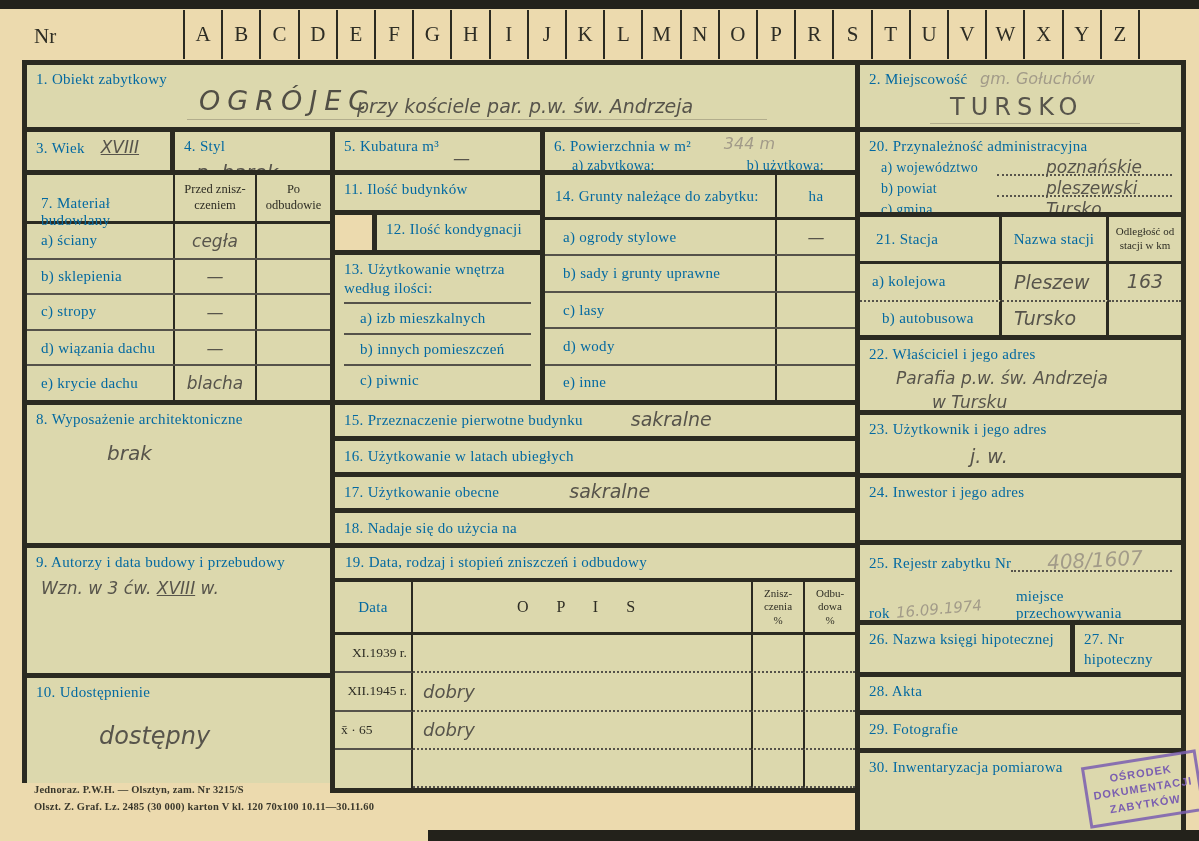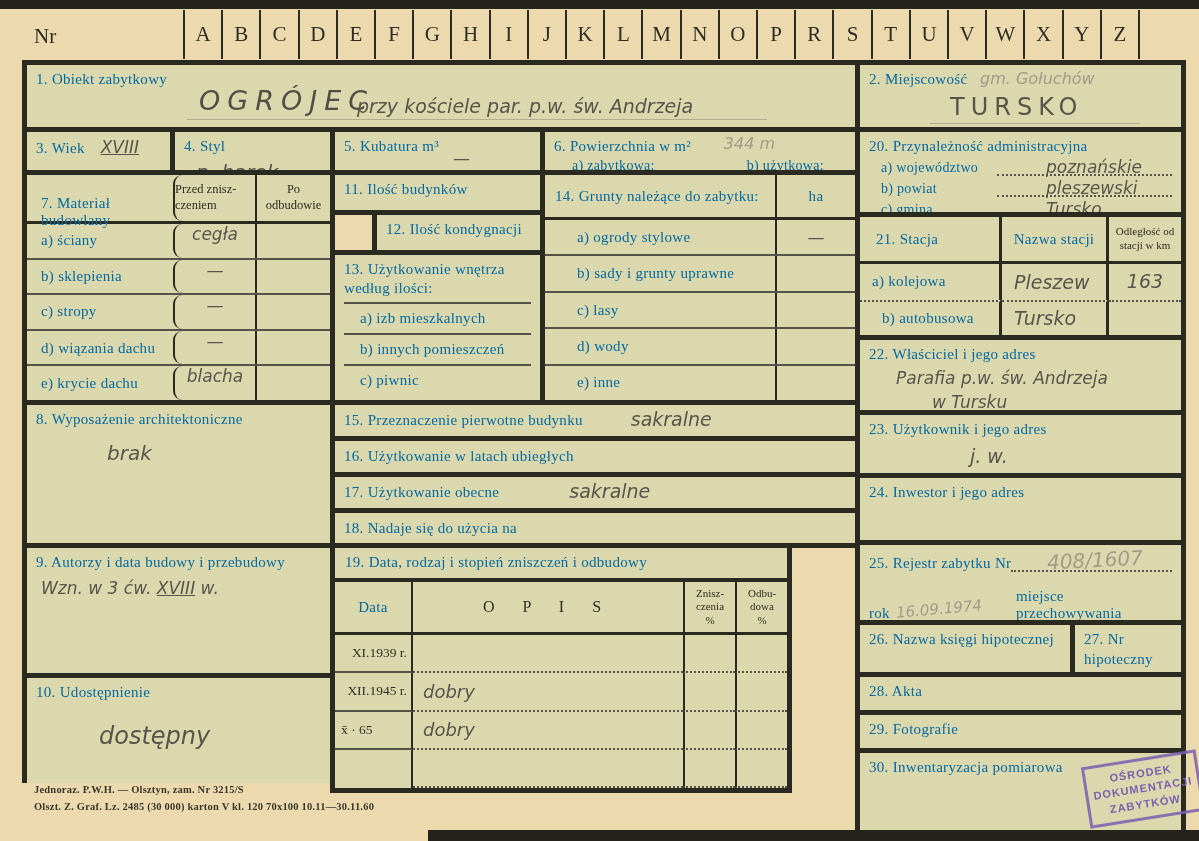--- a/index.html
+++ b/index.html
@@ -46,21 +46,21 @@
   .b-f12 { left:330px; top:210px; width:215px; height:45px;margin-left:42px; }
   .b-f13 { left:330px; top:250px; width:215px; height:155px; }
   .b-f14 { left:540px; top:170px; width:320px; height:235px; }
   .b-f8  { left:22px;  top:400px; width:313px; height:148px; }
   .b-f15 { left:330px; top:400px; width:530px; height:41px; }
   .b-f16 { left:330px; top:436px; width:530px; height:41px; }
   .b-f17 { left:330px; top:472px; width:530px; height:41px; }
   .b-f18 { left:330px; top:508px; width:530px; height:40px; }
   .b-f9  { left:22px;  top:543px; width:313px; height:135px; }
   .b-f10 { left:22px;  top:673px; width:313px; height:110px; }
-  .b-f19 { left:330px; top:543px; width:462px; height:250px; }
+  .b-f19 { left:330px; top:543px; width:530px; height:250px; }
   .b-f2  { left:855px; top:60px;  width:331px; height:72px; }
   .b-f20 { left:855px; top:127px; width:331px; height:90px; }
   .b-f21 { left:855px; top:212px; width:331px; height:128px; }
   .b-f22 { left:855px; top:335px; width:331px; height:80px; }
   .b-f23 { left:855px; top:410px; width:331px; height:68px; }
   .b-f24 { left:855px; top:473px; width:331px; height:72px; }
   .b-f25 { left:855px; top:540px; width:331px; height:85px; }
   .b-f26 { left:855px; top:620px; width:220px; height:57px; }
   .b-f27 { left:1070px;top:620px; width:116px; height:57px; }
   .b-f28 { left:855px; top:672px; width:331px; height:43px; }
@@ -83,37 +83,37 @@
   .f6-line2 { display:flex; margin-top:3px; }
   .f6-line2 .s1 { margin-left:18px; font-size:14px; }
   .f6-line2 .s2 { margin-left:92px; font-size:14px; }
 
   
   .f7-head { display:flex; height:46px; border-bottom:3px solid #2b2a21; }
   .f7-body { display:flex; flex-direction:column; height:calc(100% - 49px); }
   .f7-row  { display:flex; flex:1; border-top:2px solid #55524a; align-items:center; }
   .f7-row:first-child { border-top:none; }
   .c-lab { width:146px; padding-left:14px; box-sizing:border-box; }
-  .c-bef { width:82px; border-left:2px solid #2b2a21; box-sizing:border-box; display:flex; align-items:flex-start; justify-content:center; align-self:stretch;border-radius:9px; }
+  .c-bef { width:82px; border-left:2px solid #2b2a21; box-sizing:border-box; display:flex; align-items:center; justify-content:center; align-self:stretch; }
   .c-aft { flex:1; border-left:2px solid #2b2a21; display:flex; align-items:center; justify-content:center; align-self:stretch; }
   .f7-head .c-lab { padding-top:20px; }
   .f7-head .c-bef,.f7-head .c-aft { flex-direction:column; justify-content:center; font-size:12.5px; text-align:center; line-height:1.25; }
 
   
   .f13-sub { display:flex; flex-direction:column; height:calc(100% - 42px); margin-top:4px; }
   .f13-row { flex:1; border-top:2px solid #55524a; display:flex; align-items:center; padding-left:16px; }
 
   
   .f14-head { display:flex; height:42px; border-bottom:3px solid #2b2a21; align-items:center; }
   .f14-head .h-lab { flex:1; padding-left:10px; }
   .h-unit { width:78px; border-left:2px solid #2b2a21; align-self:stretch; display:flex; align-items:center; justify-content:center; }
   .f14-body { display:flex; flex-direction:column; height:calc(100% - 45px); }
   .f14-row { display:flex; flex:1; border-top:2px solid #55524a; align-items:center; }
   .f14-row:first-child { border-top:none; }
-  .f14-row .r-lab { flex:1; padding-left:32px; }
+  .f14-row .r-lab { flex:1; padding-left:18px; }
   .f14-row .r-val { width:78px; border-left:2px solid #2b2a21; align-self:stretch; display:flex; align-items:center; justify-content:center; }
 
   
   .use-row { display:flex; align-items:center; height:100%; }
   .use-row .hw { font-size:19px; position:relative; top:-2px; }
 
   
   .f8-hw  { position:absolute; left:80px;  top:36px; font-size:20px; }
   .f9-hw  { position:absolute; left:14px;  top:30px; font-size:17px; }
   .f10-hw { position:absolute; left:72px;  top:44px; font-size:24px; }

